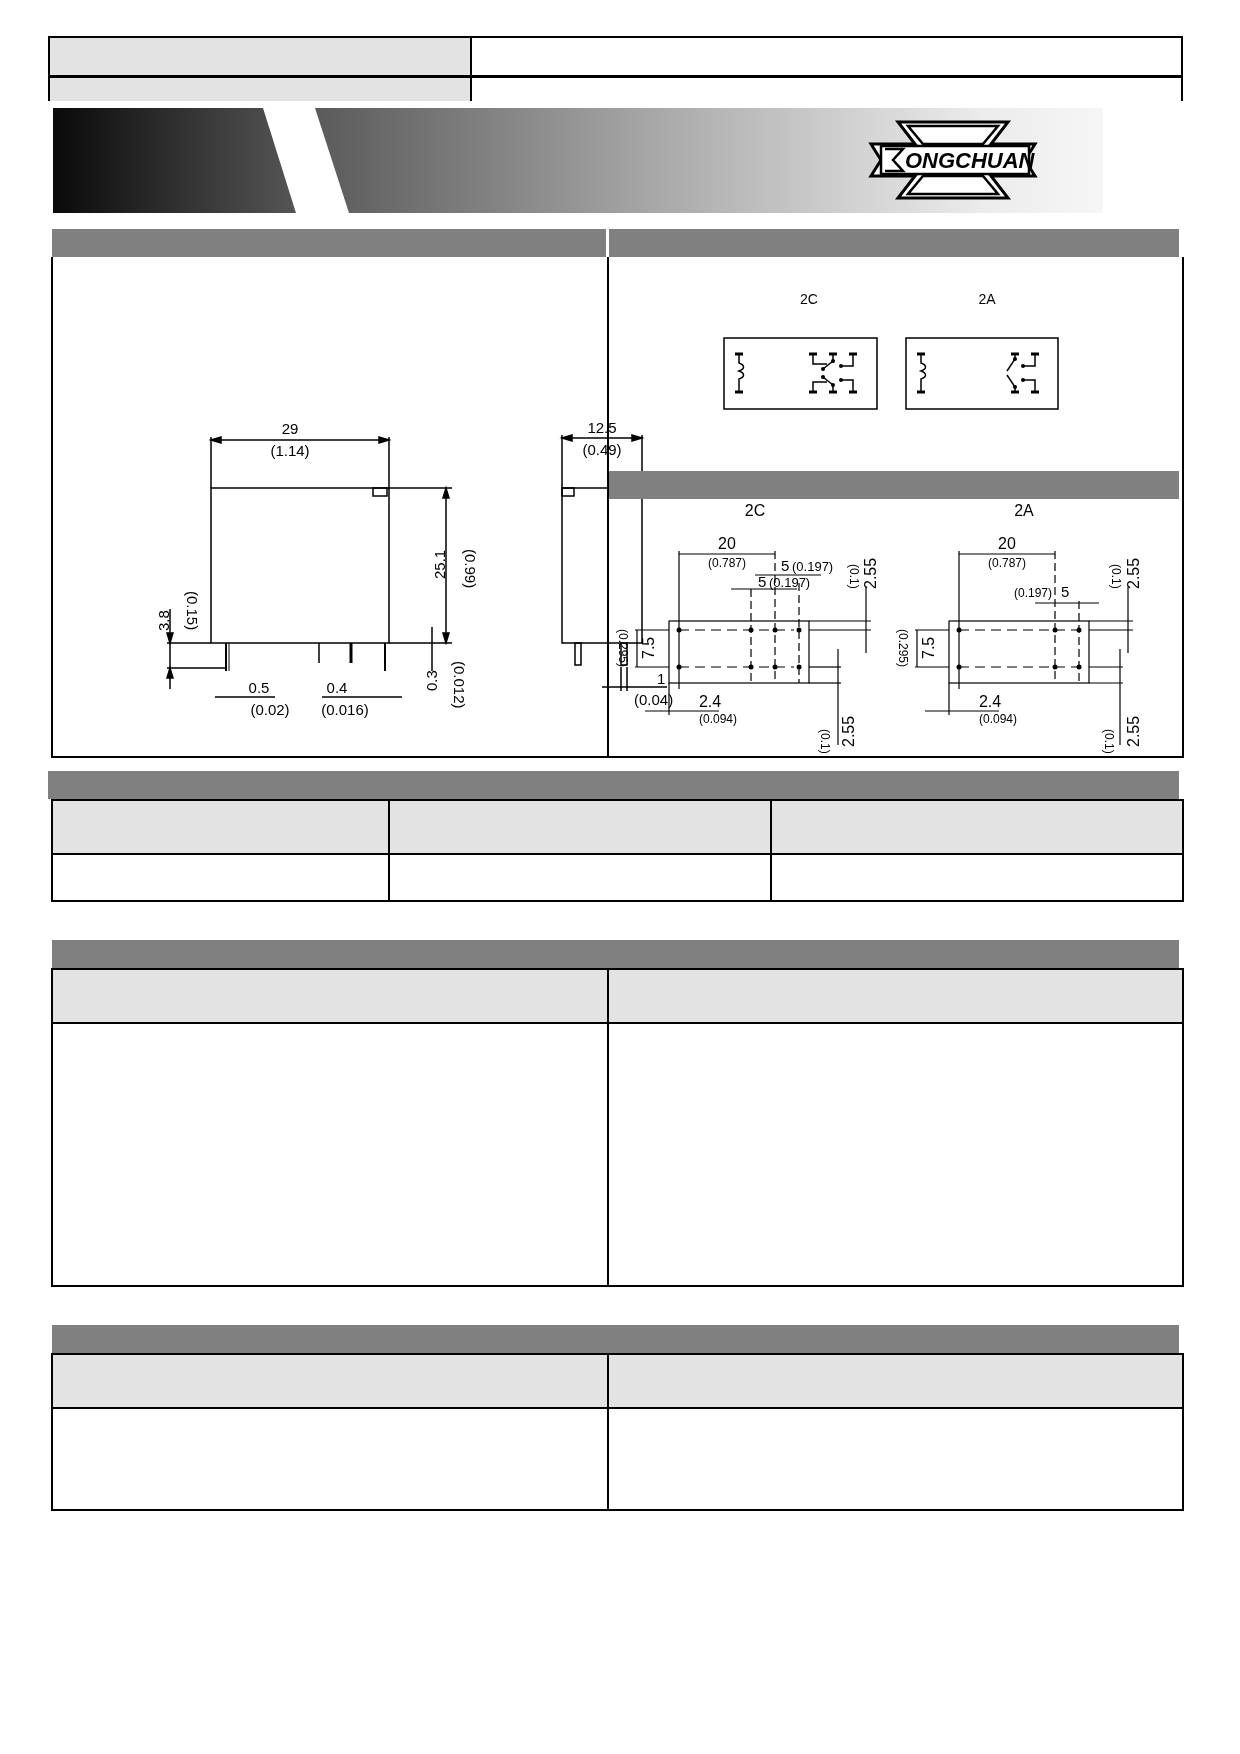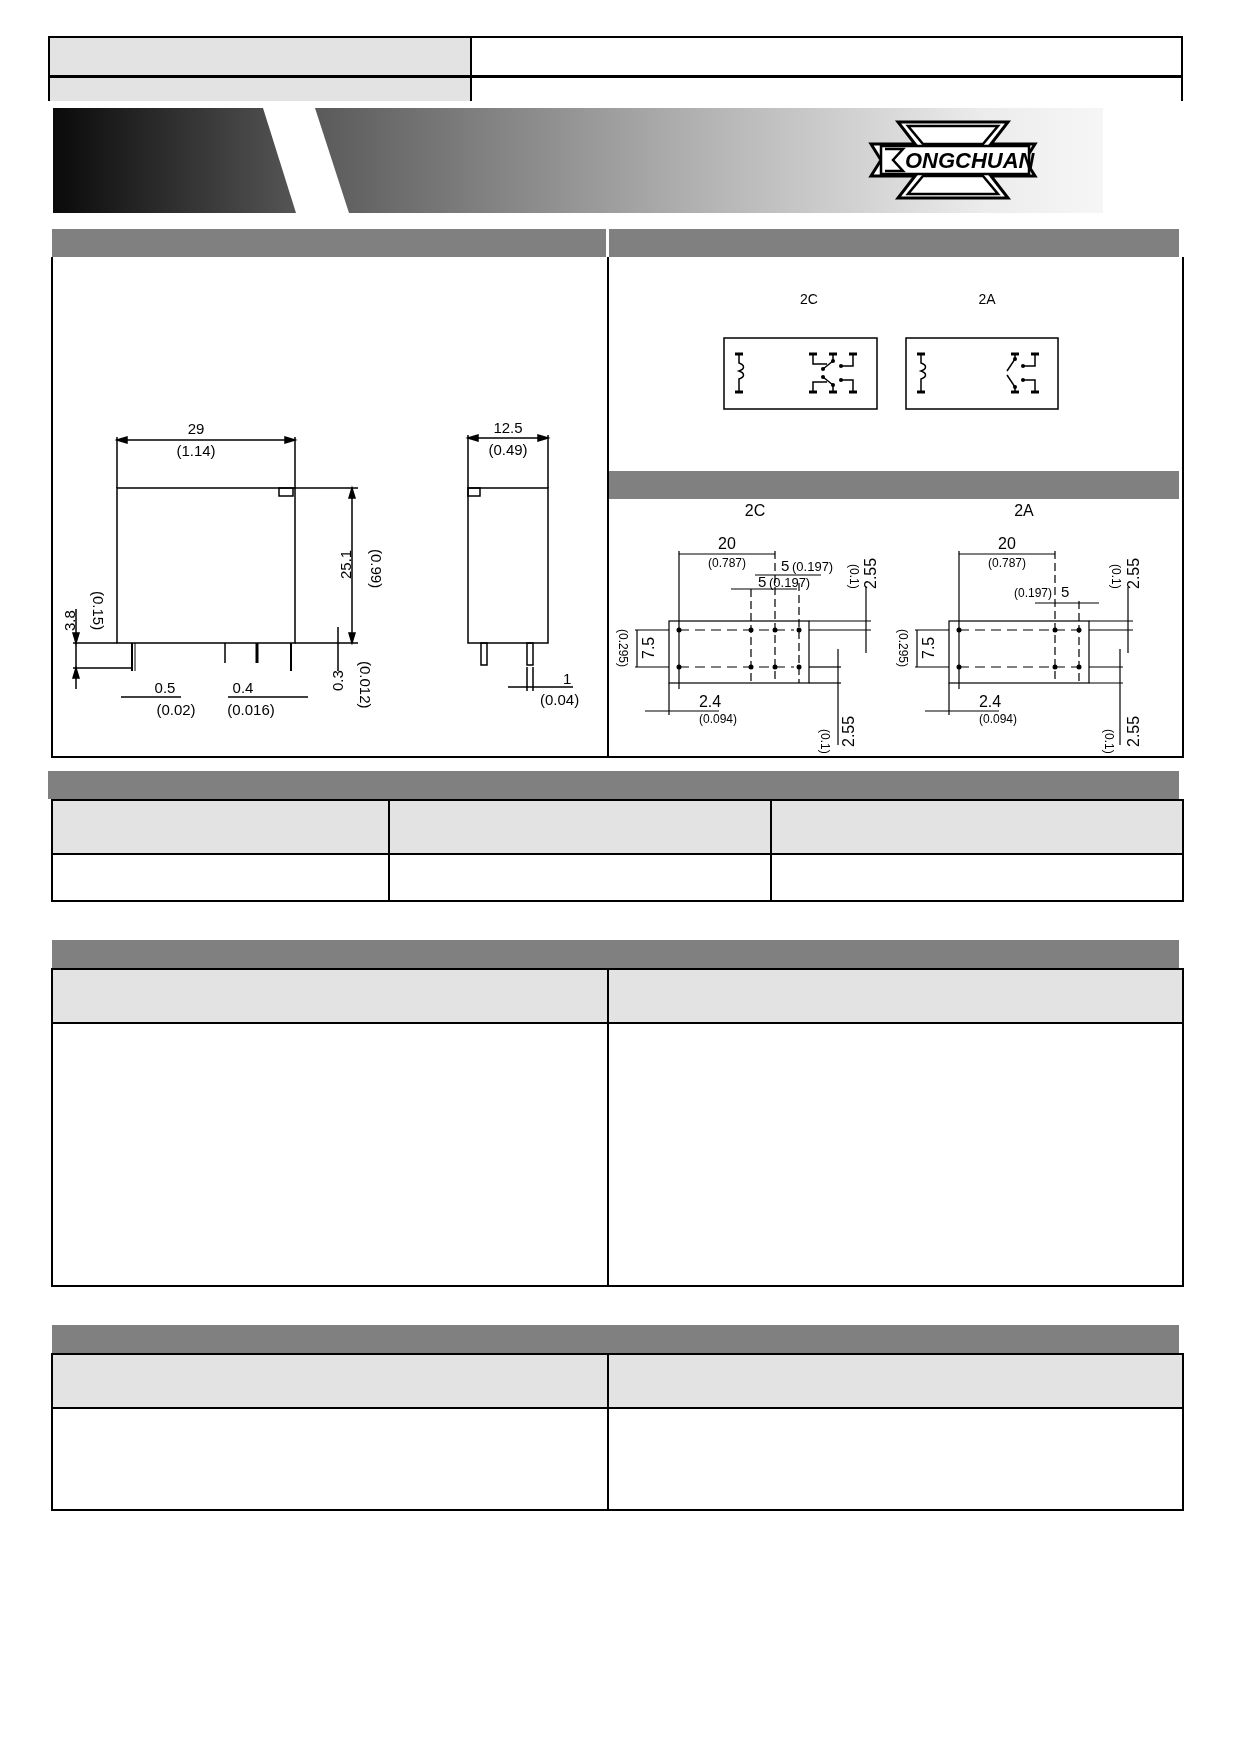--- a/index.html
+++ b/index.html
@@ -65,21 +65,21 @@
 <div class="abs section-bar" style="left:52px; top:229px; width:554px;">
   <span></span>
 </div>
 <div class="abs section-bar" style="left:609px; top:229px; width:570px;">
   <span></span>
 </div>
 
 <div class="abs" style="left:51px; top:257px; width:1133px; height:501px; border-left:2px solid #000; border-right:2px solid #000; border-bottom:2px solid #000;"></div>
 <div class="abs" style="left:607px; top:257px; width:2px; height:501px; background:#000;"></div>
 
-<div class="abs" style="left:53px; top:259px; width:634px; height:497px;">
+<div class="abs" style="left:67px; top:259px; width:634px; height:497px;text-align:right;">
   <svg width="554" height="497" viewBox="0 0 554 497" fill="none" stroke="#000" stroke-width="1.5" font-size="15">
 
     <g>
       <path d="M64,229 L242,229 L242,384 L64,384 Z"></path>
       <rect x="226" y="229" width="14" height="8"></rect>
       <line x1="64" y1="178" x2="64" y2="229"></line>
       <line x1="242" y1="178" x2="242" y2="229"></line>
       <line x1="64" y1="181" x2="242" y2="181"></line>
       <polygon points="64,181 74,178 74,184" fill="#000"></polygon>
       <polygon points="242,181 232,178 232,184" fill="#000"></polygon>

